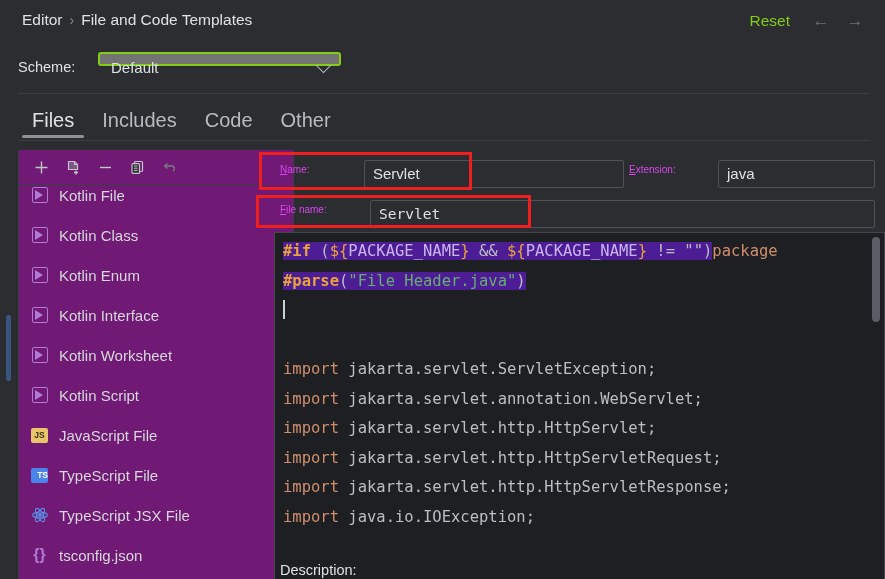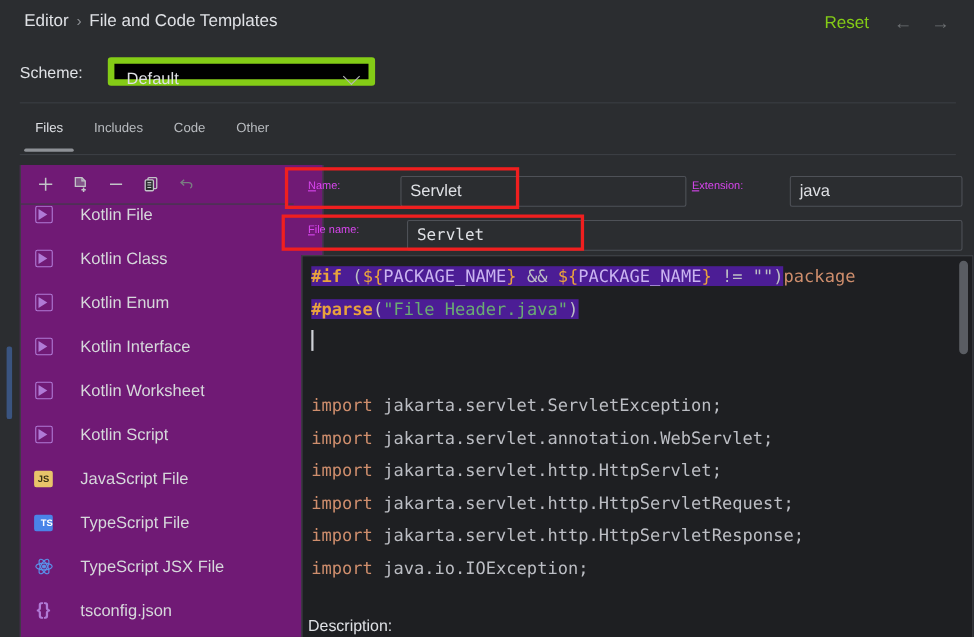--- a/index.html
+++ b/index.html
@@ -30,41 +30,41 @@
     width: 20px; height: 20px; color: #6e7174; font-size: 17px;
     line-height: 20px; text-align: center; cursor: pointer;
   }
 
   
   .scheme-row { position: absolute; left: 0; top: 48px; width: 885px; height: 44px; }
   .scheme-label {
     position: absolute; left: 18px; top: 11px; font-size: 14.5px; color: #dfe1e5;
   }
   .scheme-select {
-    position: absolute; left: 98px; top: 4px; width: 243px; height: 26px;
-    background: #000000; border: 6px solid #84cc16; border-radius: 3px;
+    position: absolute; left: 98px; top: 4px; width: 243px; height: 14px;
+    background: #737373; border: 2px solid #84cc16; border-radius: 3px;
     cursor: pointer;
   }
   .scheme-value {
     position: absolute; left: 11px; top: 5px; font-size: 15px; color: #dfe1e5;
   }
   .chevron {
     position: absolute; right: 10px; top: 9px; width: 11px; height: 11px;
     border-right: 1.6px solid #b6b8bb; border-bottom: 1.6px solid #b6b8bb;
     transform: rotate(45deg); margin-top: -3px;
   }
   .hr-top {
     position: absolute; left: 18px; top: 93px; width: 851px; height: 1px;
     background: #3b3e43;
   }
 
   
   .tabs { position: absolute; left: 18px; top: 104px; height: 34px; display: flex; }
   .tab {
-    position: relative; padding: 5px 14px 10px 14px; font-size: 12px;
+    position: relative; padding: 5px 14px 10px 14px; font-size: 20px;
     color: #b8bbbf; cursor: pointer; white-space: nowrap;
   }
   .tab.active { color: #dfe1e5; }
   .tab.active::after {
     content: ""; position: absolute; left: 4px; right: 4px; bottom: 0; height: 3px;
     background: #8e9196; border-radius: 2px;
   }
   .hr-tabs {
     position: absolute; left: 18px; top: 140px; width: 851px; height: 1px;
     background: #3b3e43;
@@ -89,21 +89,21 @@
   .list-scroll {
     position: absolute; left: 0; top: 37px; width: 246px; height: 392px;
     overflow: hidden;
   }
   .list-clip { position: absolute; left: 0; top: -12px; width: 246px; }
   .list-item {
     display: flex; align-items: center; height: 40px; padding-left: 11px;
     font-size: 15px; color: #d6d8db; white-space: nowrap; cursor: pointer;
   }
   .li-icon {
-    width: 19px; height: 19px; margin-right: 24px; flex: 0 0 19px;
+    width: 19px; height: 19px; margin-right: 10px; flex: 0 0 19px;
     display: flex; align-items: center; justify-content: center;
   }
   .li-label { overflow: hidden; }
 
   
   .ic-kotlin {
     width: 16px; height: 16px; border: 1.6px solid #b07ad6; border-radius: 2px;
     position: relative;
   }
   .ic-kotlin::after {

